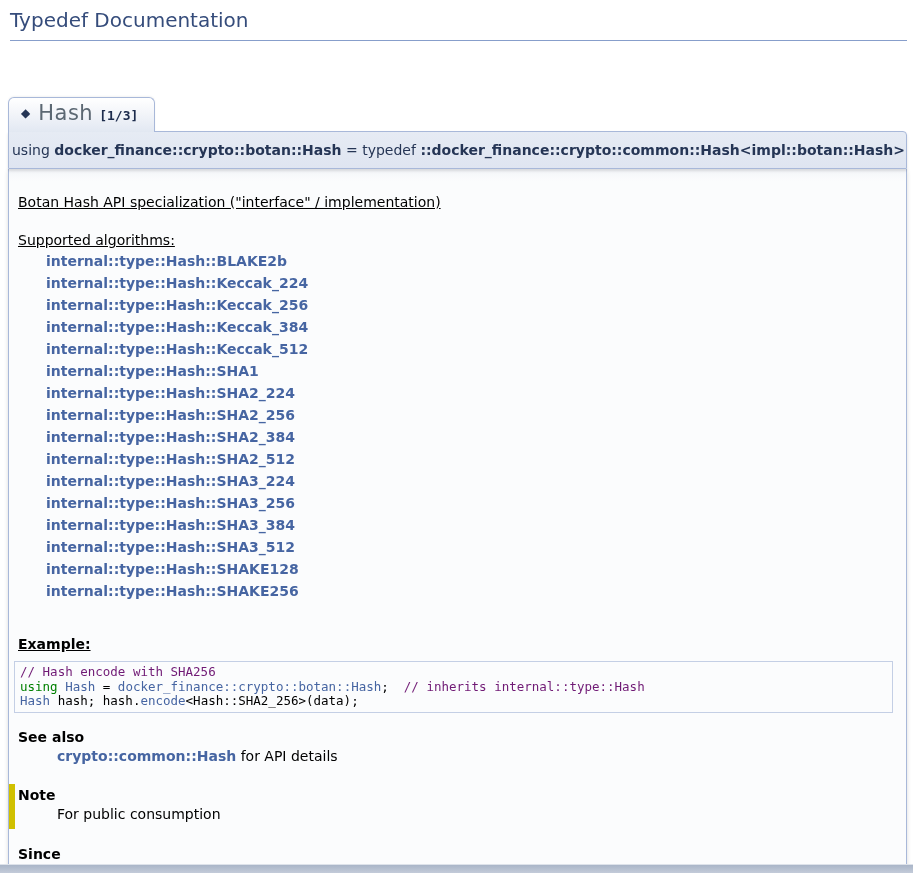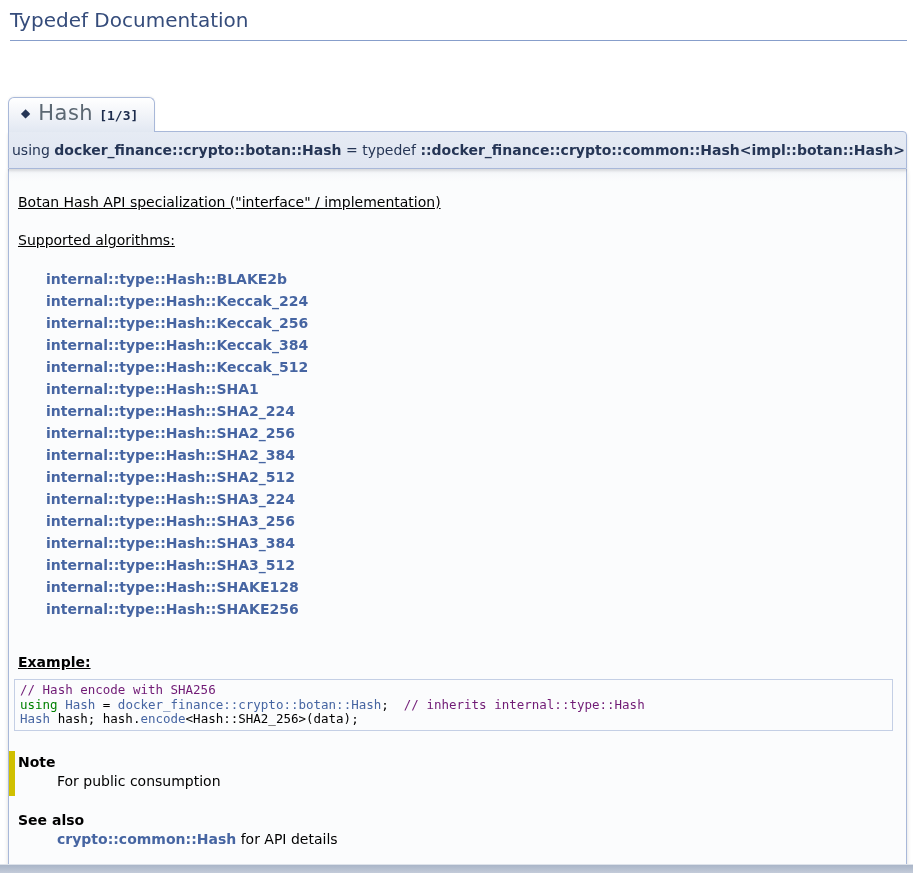--- a/index.html
+++ b/index.html
@@ -53,21 +53,21 @@
   .memproto b{color:#253555;}
   .memdoc{
     border:1px solid #A8B8D9;border-top:none;
     border-radius:0 0 4px 4px;
     background:linear-gradient(to bottom,#f3f5f9 0,#FBFCFD 12px);
     box-shadow:0 2px 4px rgba(0,0,0,0.15);
     padding:4px 9px 10px 9px;
   }
   .memdoc p{margin:0;text-decoration:underline;}
   p.desc{margin-top:21px;}
-  p.algo-label{margin-top:22px;margin-bottom:20px;}
+  p.algo-label{margin-top:22px;margin-bottom:2px;}
   .algo-list{margin-left:28px;line-height:22px;}
   .algo-list a{
     display:block;font-weight:bold;color:#4665A2;text-decoration:none;cursor:pointer;
   }
   p.example-label{margin-top:34px;margin-bottom:9px;font-weight:bold;}
 
   
   .fragment{
     margin:0 4px 0 -4px;
     padding:3px 5px;
@@ -135,28 +135,28 @@
             <a>internal::type::Hash::SHA3_256</a>
             <a>internal::type::Hash::SHA3_384</a>
             <a>internal::type::Hash::SHA3_512</a>
             <a>internal::type::Hash::SHAKE128</a>
             <a>internal::type::Hash::SHAKE256</a>
           </div>
 
         <p class="example-label">Example:</p>
         <div class="fragment"><div><span class="tok-comment">// Hash encode with SHA256</span></div><div><span class="tok-keyword">using</span><span class="tok-plain"> </span><span class="tok-link">Hash</span><span class="tok-plain"> = </span><span class="tok-link">docker_finance::crypto::botan::Hash</span><span class="tok-plain">;  </span><span class="tok-comment">// inherits internal::type::Hash</span></div><div><span class="tok-link">Hash</span><span class="tok-plain"> hash; hash.</span><span class="tok-link">encode</span><span class="tok-plain">&lt;Hash::SHA2_256&gt;(data);</span></div></div>
 
+        <dl class="section see">
+          <dt>See also</dt>
+          <dd><a>crypto::common::Hash</a><span> for API details</span></dd>
+        </dl>
+
         <dl class="section note">
           <dt>Note</dt>
           <dd>For public consumption</dd>
-        </dl>
-
-        <dl class="section see">
-          <dt>See also</dt>
-          <dd><a>crypto::common::Hash</a><span> for API details</span></dd>
         </dl>
 
         <dl class="section since">
           <dt>Since</dt>
           <dd>docker-finance 1.0.0</dd>
         </dl>
       </div>
     </div>
   </div>
 

